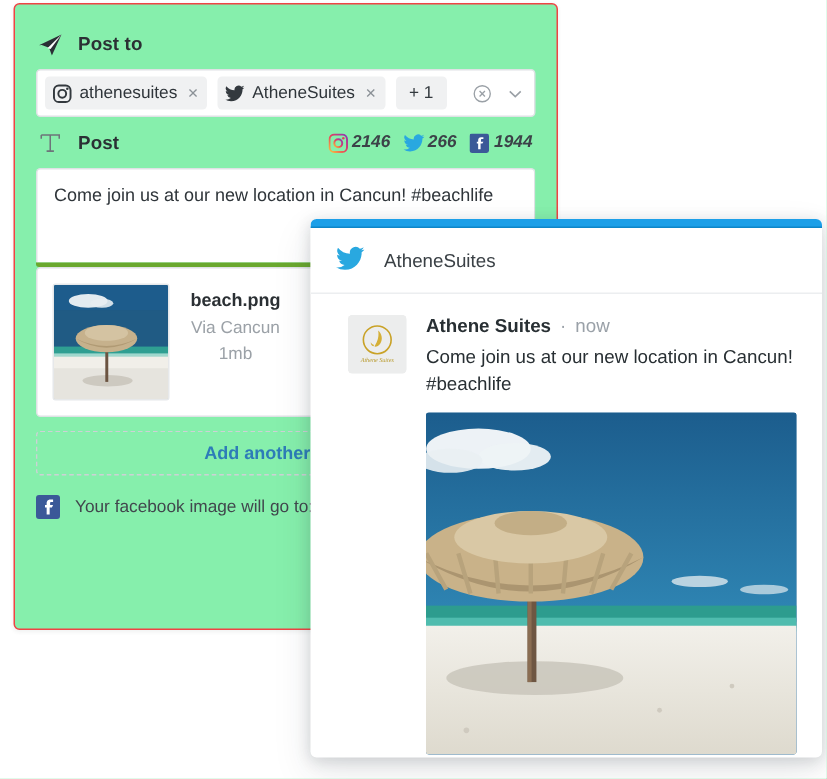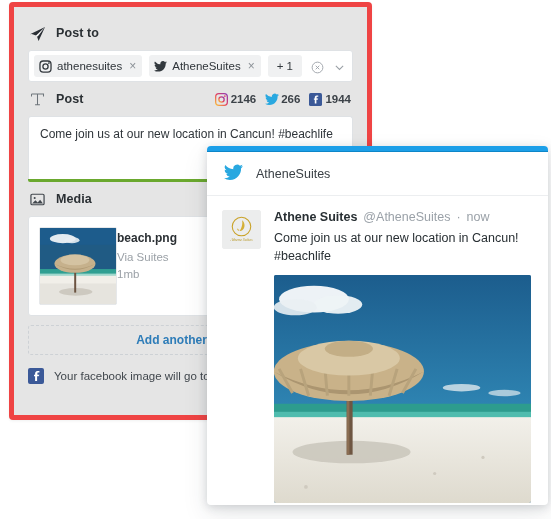--- a/index.html
+++ b/index.html
@@ -16,22 +16,22 @@
     -webkit-font-smoothing: antialiased;
   }
 
   
   .composer {
     position: absolute;
     left: 9px;
     top: 2px;
     width: 363px;
     height: 418px;
-    background: #e5e5e5;
-    border: 5px solid #ef4444;
+    background: #86efac;
+    border: 1px solid #ef4444;
     border-radius: 4px;
     box-sizing: border-box;
     box-shadow: 0 1px 3px rgba(40,50,60,0.07);
   }
 
   .section-head {
     display: flex;
     align-items: center;
     padding: 0 14px;
     height: 34px;
@@ -54,20 +54,21 @@
     letter-spacing: .1px;
   }
   .section-head .spacer { flex: 1 1 auto; }
 
   
   .counters {
     display: flex;
     align-items: flex-end;
     gap: 9px;
     padding-right: 2px;
+    font-style: italic;
   }
   .counter {
     display: flex;
     align-items: center;
     gap: 3px;
     font-size: 11.5px;
     color: #3c4248;
     font-weight: bold;
   }
   .counter .cico { width: 13px; height: 13px; display: block; }
@@ -146,21 +147,23 @@
     width: 76px;
     height: 76px;
     border-radius: 2px;
     border: 1px solid #e6e8ea;
     overflow: hidden;
     flex: 0 0 auto;
     position: relative;
     background: #cfd6da;
   }
   .media-meta {
+    padding-left: 14px;
     padding-top: 4px;
+    text-align: center;
   }
   .media-meta .fname {
     font-size: 12px;
     font-weight: bold;
     color: #2b3034;
     margin-bottom: 6px;
   }
   .media-meta .fsub {
     font-size: 11.5px;
     color: #9ba1a7;
@@ -221,21 +224,21 @@
     height: 43px;
     display: flex;
     align-items: center;
     padding: 0 17px;
     border-bottom: 1px solid #eceef0;
     background: #fff;
   }
   .tw-head .tw-bird { width: 19px; height: 19px; margin-right: 13px; display:block; }
   .tw-head .tw-name { font-size: 12.5px; color: #3a4045; }
 
-  .tw-body { padding: 14px 17px 0 15px; display: flex; }
+  .tw-body { padding: 14px 17px 0 25px; display: flex; }
   .avatar {
     width: 39px; height: 39px;
     flex: 0 0 auto;
     background: #eceded;
     border-radius: 3px;
     margin-right: 13px;
     display: flex;
     align-items: center;
     justify-content: center;
     overflow: hidden;
@@ -379,30 +382,20 @@
         <span>1944</span>
       </span>
     </span>
   </div>
 
   <div class="textbox-wrap">
     <div class="textbox">Come join us at our new location in Cancun! #beachlife</div>
     <div class="textbox-underline"></div>
   </div>
 
-  <div class="section-head">
-    <span class="sec-icon">
-      <svg width="15" height="15" viewBox="0 0 16 16">
-          <rect x="1" y="2.4" width="14" height="11.2" rx="1.4" fill="none" stroke="#41474d" stroke-width="1.3"></rect>
-          <circle cx="5" cy="6.3" r="1.1" fill="#41474d"></circle>
-          <path d="M2.2 12.2l3.6-3.4 2.4 2.3 2.6-2.8 3 3.9z" fill="#41474d"></path>
-        </svg>
-    </span>
-    <span class="sec-label">Media</span>
-  </div>
 
   <div class="media-card">
     <div class="thumb">
       <svg class="beach" viewBox="0 0 100 100" preserveAspectRatio="xMidYMid slice">
         <rect x="0" y="0" width="100" height="58" fill="#205b84"></rect>
         <rect x="0" y="0" width="100" height="22" fill="#1d5c8c"></rect>
         <ellipse cx="30" cy="14" rx="17" ry="6" fill="#eef2f5" opacity=".95"></ellipse>
         <ellipse cx="42" cy="16" rx="10" ry="4" fill="#e7edf2" opacity=".9"></ellipse>
         <rect x="0" y="54" width="100" height="8" fill="#2f9f92"></rect>
         <rect x="0" y="60" width="100" height="5" fill="#9fd8cd"></rect>
@@ -410,21 +403,21 @@
         <rect x="0" y="63" width="100" height="10" fill="#f1efe9"></rect>
         <ellipse cx="47" cy="84" rx="22" ry="5" fill="#cdc9c0"></ellipse>
         <rect x="45" y="55" width="2.6" height="30" fill="#6b5340"></rect>
         <ellipse cx="46" cy="47" rx="27" ry="12" fill="#c6b18c"></ellipse>
         <path d="M19 47q27 16 54 0-27 13-54 0z" fill="#b09a74"></path>
         <ellipse cx="46" cy="42" rx="19" ry="7" fill="#d4c3a2"></ellipse>
       </svg>
     </div>
     <div class="media-meta">
       <div class="fname">beach.png</div>
-      <div class="fsub">Via Suites</div>
+      <div class="fsub">Via Cancun</div>
       <div class="fsub">1mb</div>
     </div>
   </div>
 
   <div class="add-more">
     <span class="lnk">Add another image</span>
   </div>
 
   <div class="fb-note">
     <span class="fb-sq">
@@ -456,21 +449,20 @@
         <circle cx="20" cy="17" r="9.5" fill="none" stroke="#c9a227" stroke-width="1.1"></circle>
         <path d="M20.6 10.6c2.6 2.2 3.4 6 1.4 9-1 1.5-2.6 2.3-3.9 2 .4-1.2 1-1.8 1.6-3.2 1.2-2.7 1.4-5.3.9-7.8z" fill="#d4af37"></path>
         <path d="M17.4 21.4c-1.3-.4-2-1.6-1.8-2.8.5.9 1.2 1.5 2.2 1.9z" fill="#d4af37"></path>
         <text x="20" y="32" font-family="Liberation Serif, serif" font-size="4.2" fill="#b99b2e" text-anchor="middle" font-style="italic">Athene Suites</text>
       </svg>
     </div>
 
     <div class="tw-content">
       <div class="tw-line1">
         <span class="disp">Athene Suites</span>
-        <span class="handle">@AtheneSuites</span>
         <span class="handle">·</span>
         <span class="handle">now</span>
       </div>
       <div class="tw-text">Come join us at our new location in Cancun! #beachlife</div>
 
       <div class="tw-photo">
         <svg class="beach" viewBox="0 0 100 85" preserveAspectRatio="xMidYMid slice">
           <defs>
             <linearGradient id="sky" x1="0" y1="0" x2="0" y2="1">
               <stop offset="0" stop-color="#1c5d8d"></stop>

